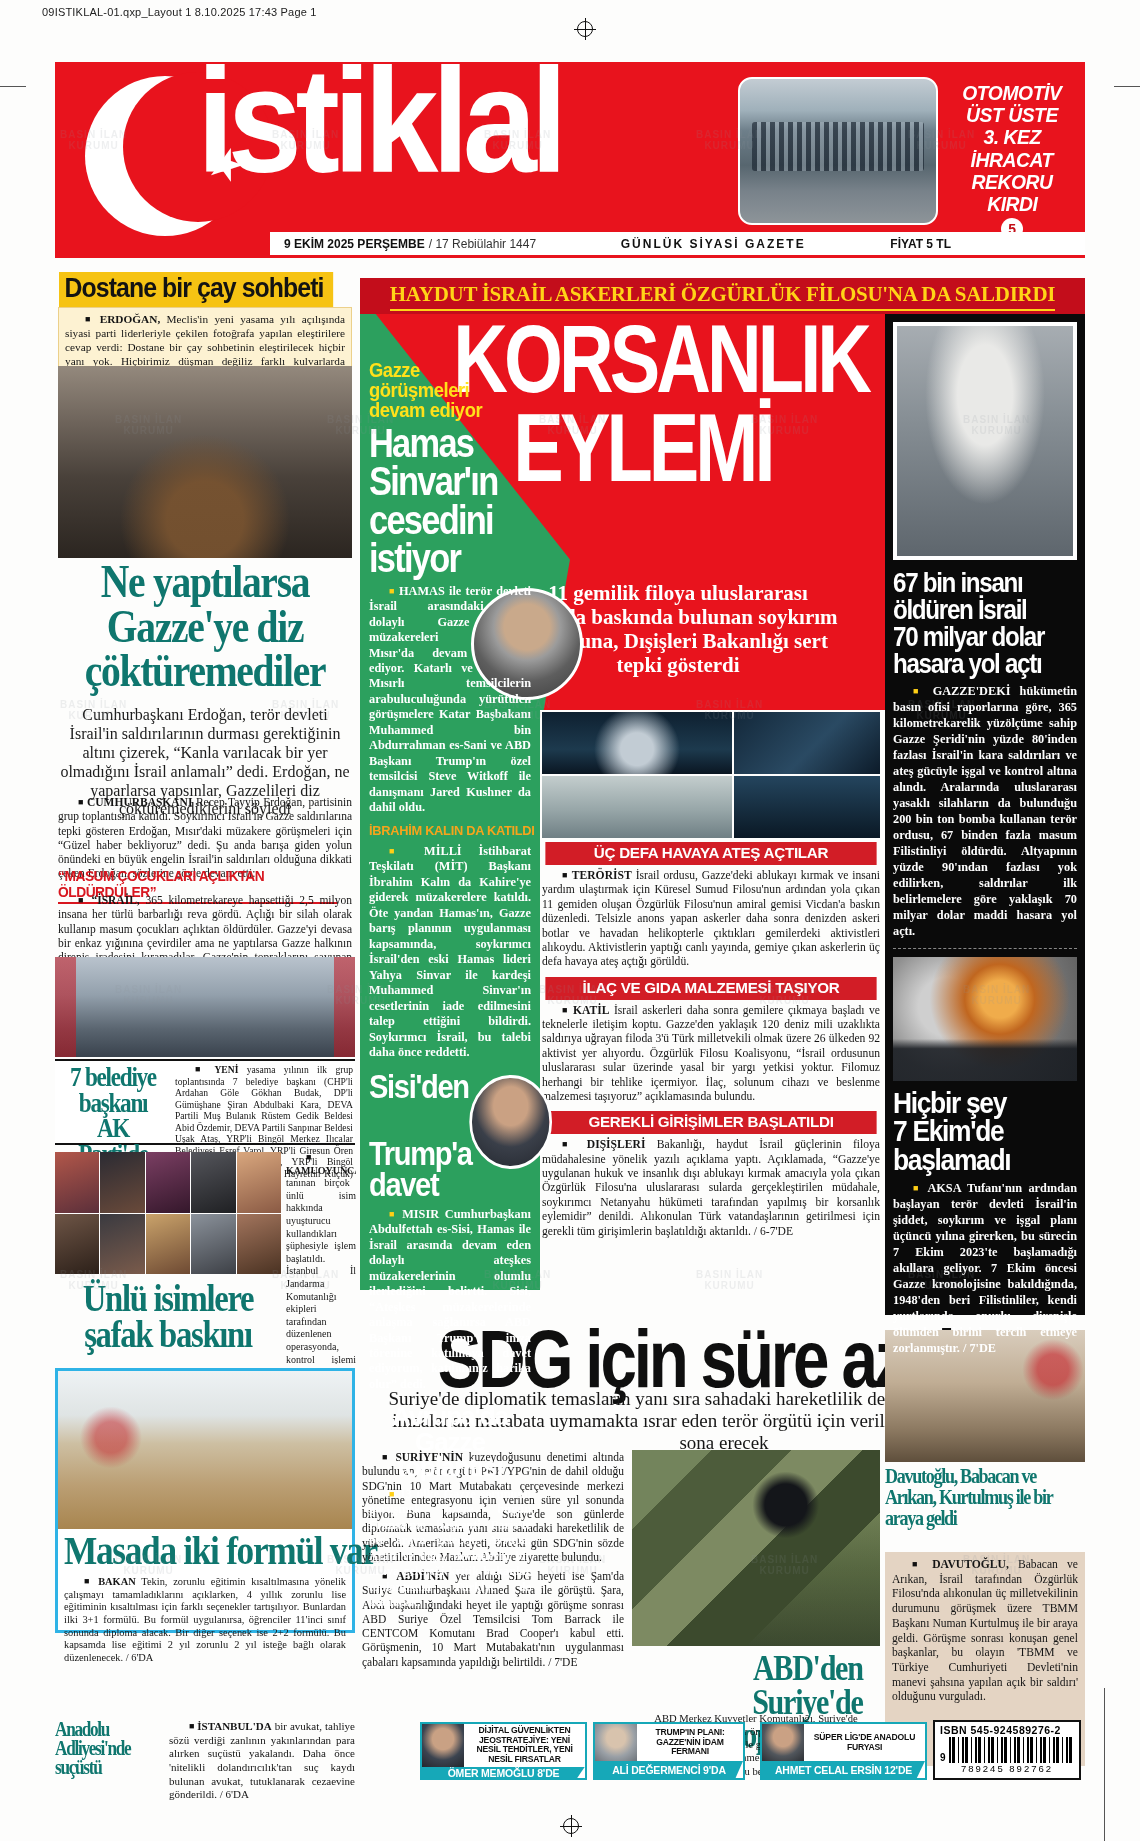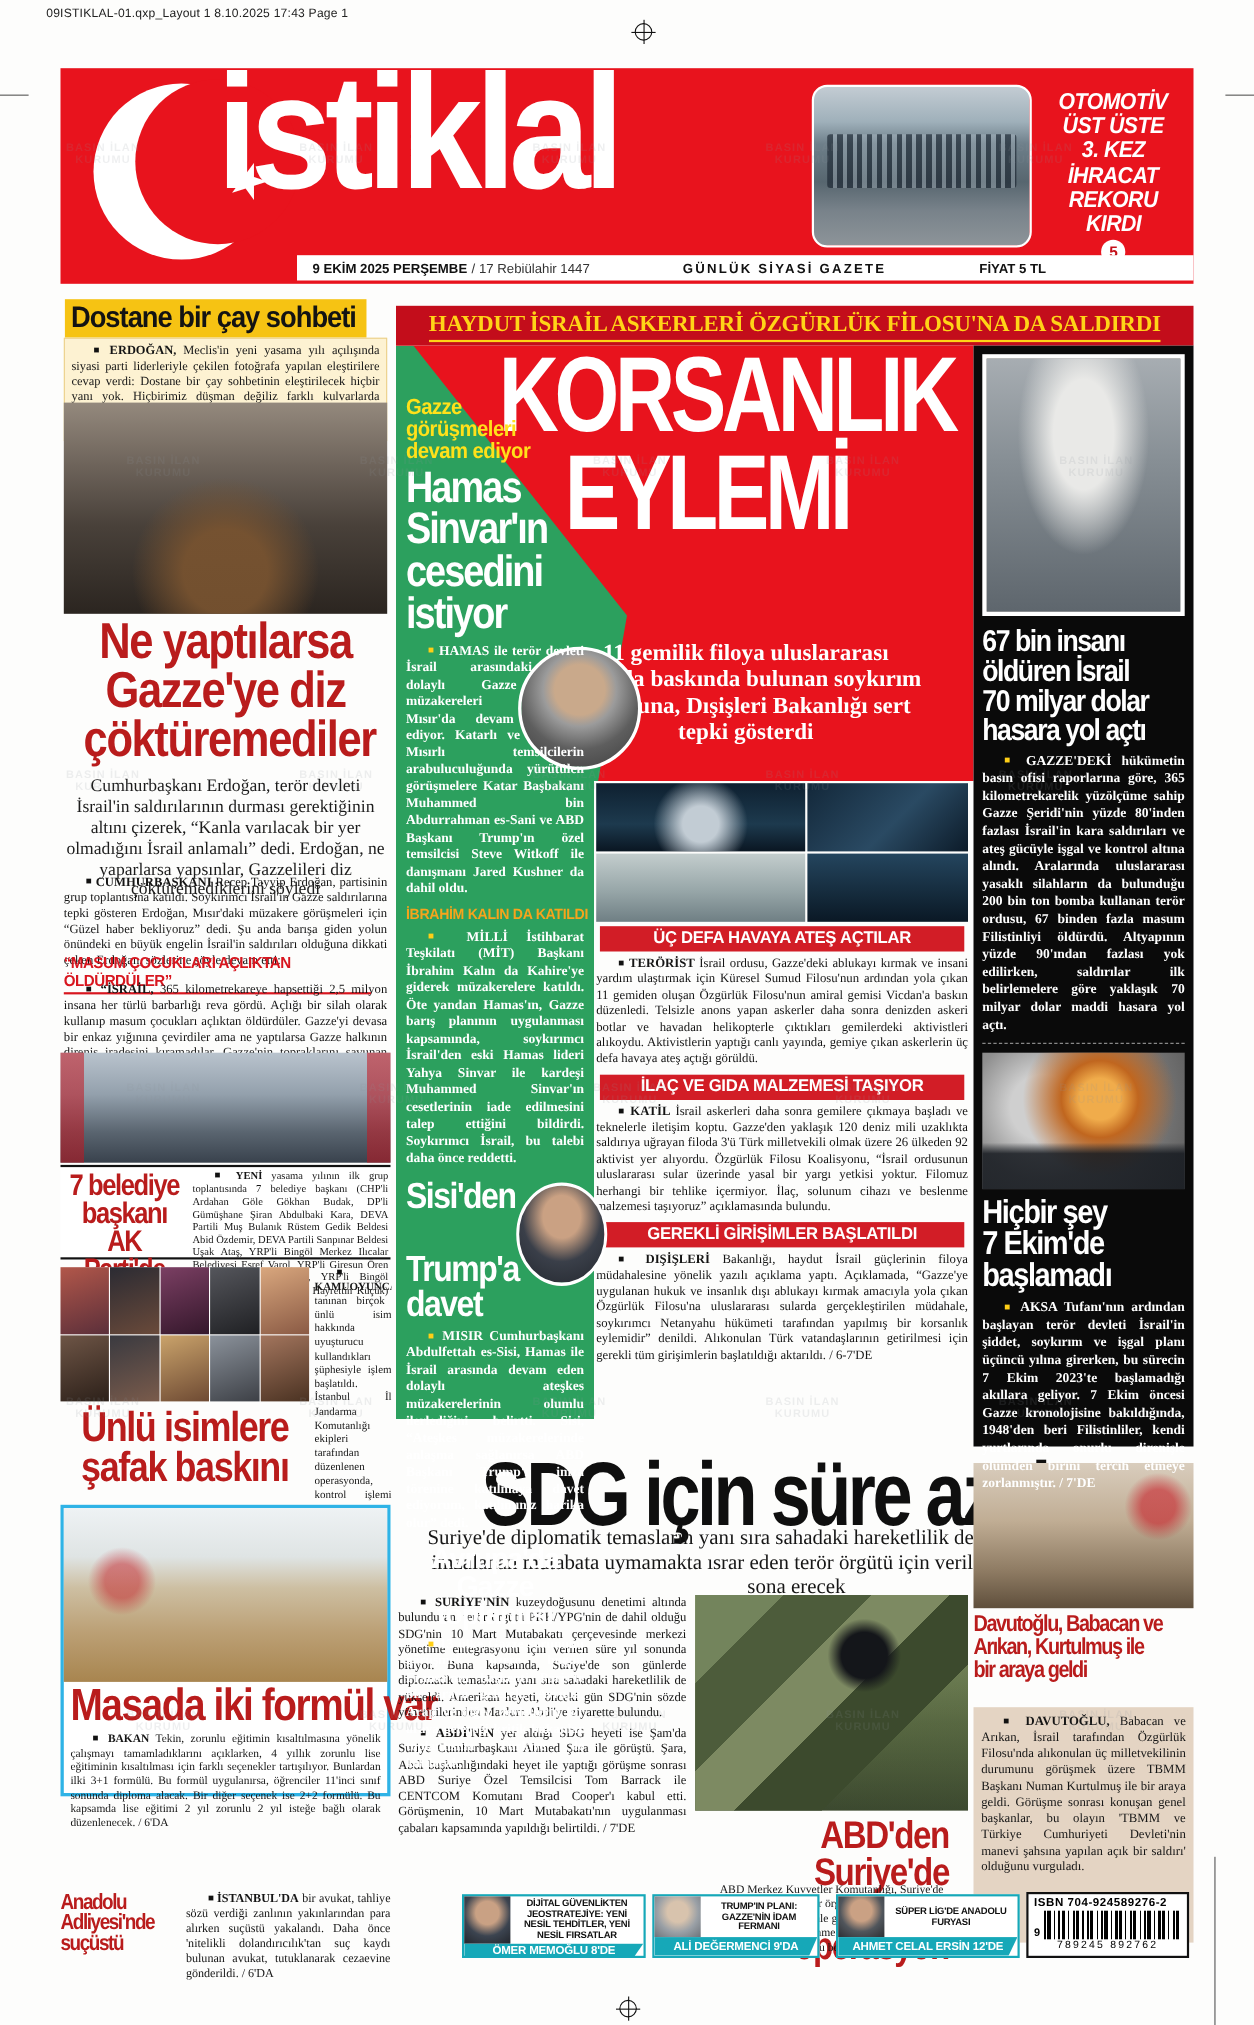--- a/index.html
+++ b/index.html
@@ -47,21 +47,21 @@
   .dateline .d2 { color:#333; margin-left:4px; }
   .dateline .mid { flex:1; text-align:center; letter-spacing:2px; font-weight:600; }
   .dateline .price { font-weight:800; margin-right:120px; }
 
   
   .body-txt { font-family:"Liberation Serif", serif; font-size:11.5px; line-height:1.24;
               text-align:justify; color:#151515; }
   .blt::before { content:"■ "; font-size:9px; position:relative; top:-1px; color:#111; }
   .blt-y::before { content:"■ "; font-size:9px; position:relative; top:-1px; color:#ffcf16; }
   .lead-w { font-weight:bold;padding-left:20px; }
-  .hl { font-weight:800; color:#b91c1c; letter-spacing:-1.5px; }
+  .hl { font-weight:800; color:#0f766e; letter-spacing:-1.5px;font-family:Liberation Serif, serif; }
   .cond { transform:scaleX(.86); transform-origin:center top; }
   .cond-l { transform:scaleX(.86); transform-origin:left top; }
 
   
   .cay-title { left:59px; top:272px; background:#f6c313; padding:1px 10px 3px 6px; font-size:27px;
                font-weight:800; color:#131313; letter-spacing:-1px; transform:scaleX(.92); transform-origin:left top; }
   .cay-box { left:58px; top:307px; width:294px; background:#fdf2d2; border:1px solid #ecd08a;
              padding:4px 6px; font-size:11.3px; }
   .cay-photo { left:58px; top:366px; width:294px; height:192px;
       background:
@@ -484,21 +484,21 @@
     <div class="t-band">ALİ DEĞERMENCİ 9'DA</div>
   </div>
   <div class="abs teaser" style="left:760px; top:1722px; width:167px; height:58px;">
     <div class="t-top">
       <div class="t-photo p3"></div>
       <div class="t-title">SÜPER LİG'DE ANADOLU FURYASI</div>
     </div>
     <div class="t-band">AHMET CELAL ERSİN 12'DE</div>
   </div>
   <div class="abs isbn">
-    <div class="lbl">ISBN 704-924589276-2</div>
+    <div class="lbl">ISBN 545-924589276-2</div>
     <div class="code">
       <span class="nine">9</span>
       <div class="bars"></div>
     </div>
     <div class="digits" style="text-align:center;">789245  892762</div>
   </div>
 
   <div id="wm-layer">
       <div class="wm" style="left: 60px; top: 130px;">BASIN İLAN<div>KURUMU</div></div>
       <div class="wm" style="left: 272px; top: 130px;">BASIN İLAN<div>KURUMU</div></div>

